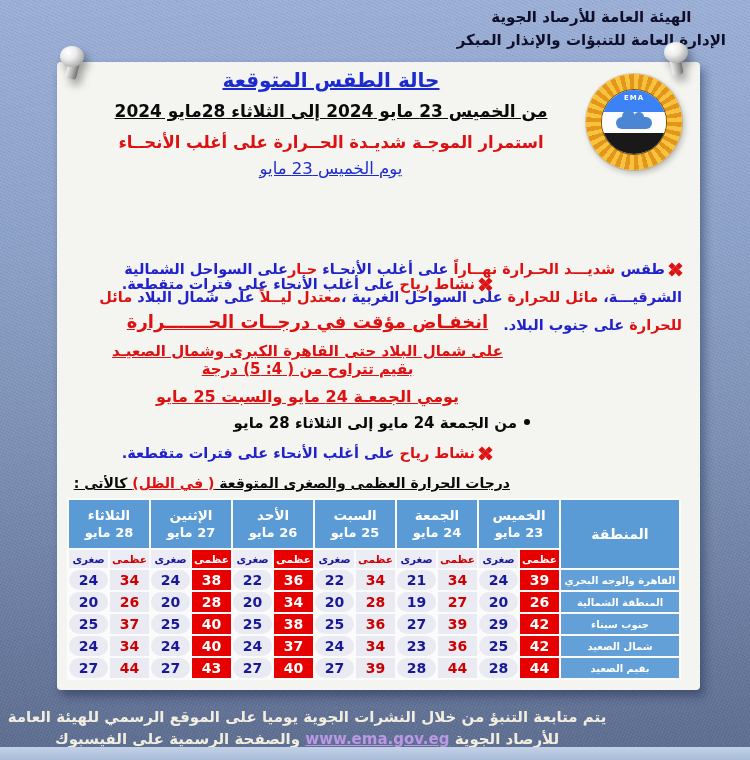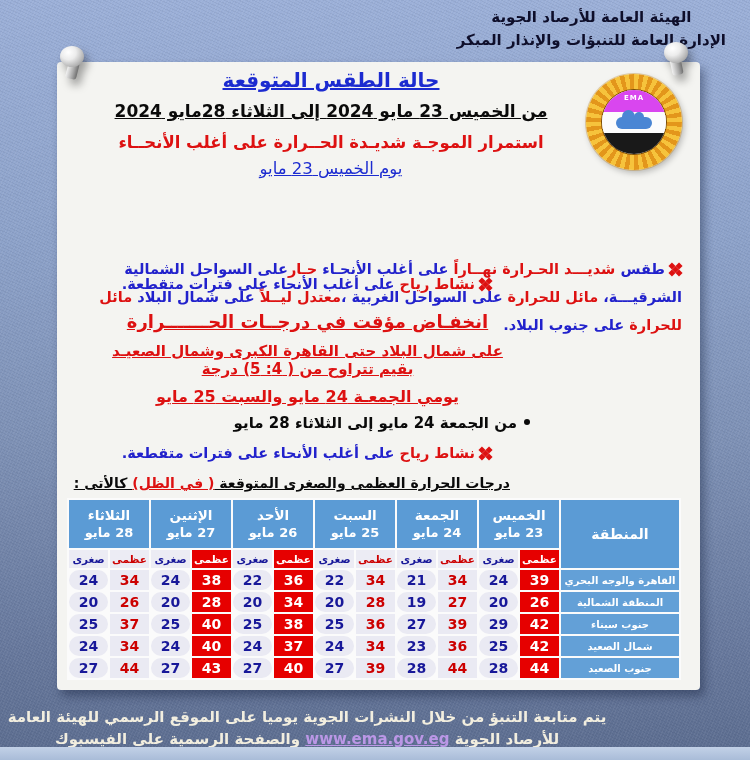--- a/index.html
+++ b/index.html
@@ -33,21 +33,21 @@
   .pin.left .shaft { transform:rotate(14deg); }
   .pin.right .shaft { transform:rotate(-12deg); }
 
   
   .logo { position:absolute; left:586px; top:74px; width:96px; height:96px; z-index:20; }
   .sun { position:absolute; inset:0; border-radius:50%;
     background:repeating-conic-gradient(#f6c33c 0deg 6deg, #e3961b 6deg 12deg);
     box-shadow:0 0 0 1px rgba(190,130,20,.35), 2px 3px 6px rgba(0,0,0,.25); }
   .globe { position:absolute; inset:15px; border-radius:50%; overflow:hidden;
     border:1px solid #7a4a00; background:#fff; }
-  .band-red { height:34%; background:#d946ef; position:relative; }
+  .band-red { height:34%; background:#3b82f6; position:relative; }
   .band-white { height:33%; background:#fcfcfc; position:relative; }
   .band-black { height:33%; background:#191919; }
   .ema-label { position:absolute; top:4px; left:0; width:100%; text-align:center;
     color:#fff; font-size:7px; font-weight:bold; letter-spacing:1px; font-family:"DejaVu Sans",sans-serif; }
   .cloud { position:absolute; left:50%; top:52%; transform:translate(-50%,-50%);
     width:36px; height:12px; background:#4a86d4; border-radius:8px; }
   .cloud::before { content:""; position:absolute; left:6px; top:-7px; width:13px; height:13px;
     background:#4a86d4; border-radius:50%; }
   .cloud::after { content:""; position:absolute; left:18px; top:-5px; width:10px; height:10px;
     background:#4a86d4; border-radius:50%; }
@@ -247,21 +247,21 @@
           <td class="td-max">34</td>
           <td class="td-min">24</td>
           <td class="td-max hl">37</td>
           <td class="td-min">24</td>
           <td class="td-max hl">40</td>
           <td class="td-min">24</td>
           <td class="td-max">34</td>
           <td class="td-min">24</td>
         </tr>
         <tr>
-          <td class="td-region">جنوب الصعيد</td>
+          <td class="td-region">بقيم الصعيد</td>
           <td class="td-max hl">44</td>
           <td class="td-min">28</td>
           <td class="td-max">44</td>
           <td class="td-min">28</td>
           <td class="td-max">39</td>
           <td class="td-min">27</td>
           <td class="td-max hl">40</td>
           <td class="td-min">27</td>
           <td class="td-max hl">43</td>
           <td class="td-min">27</td>

